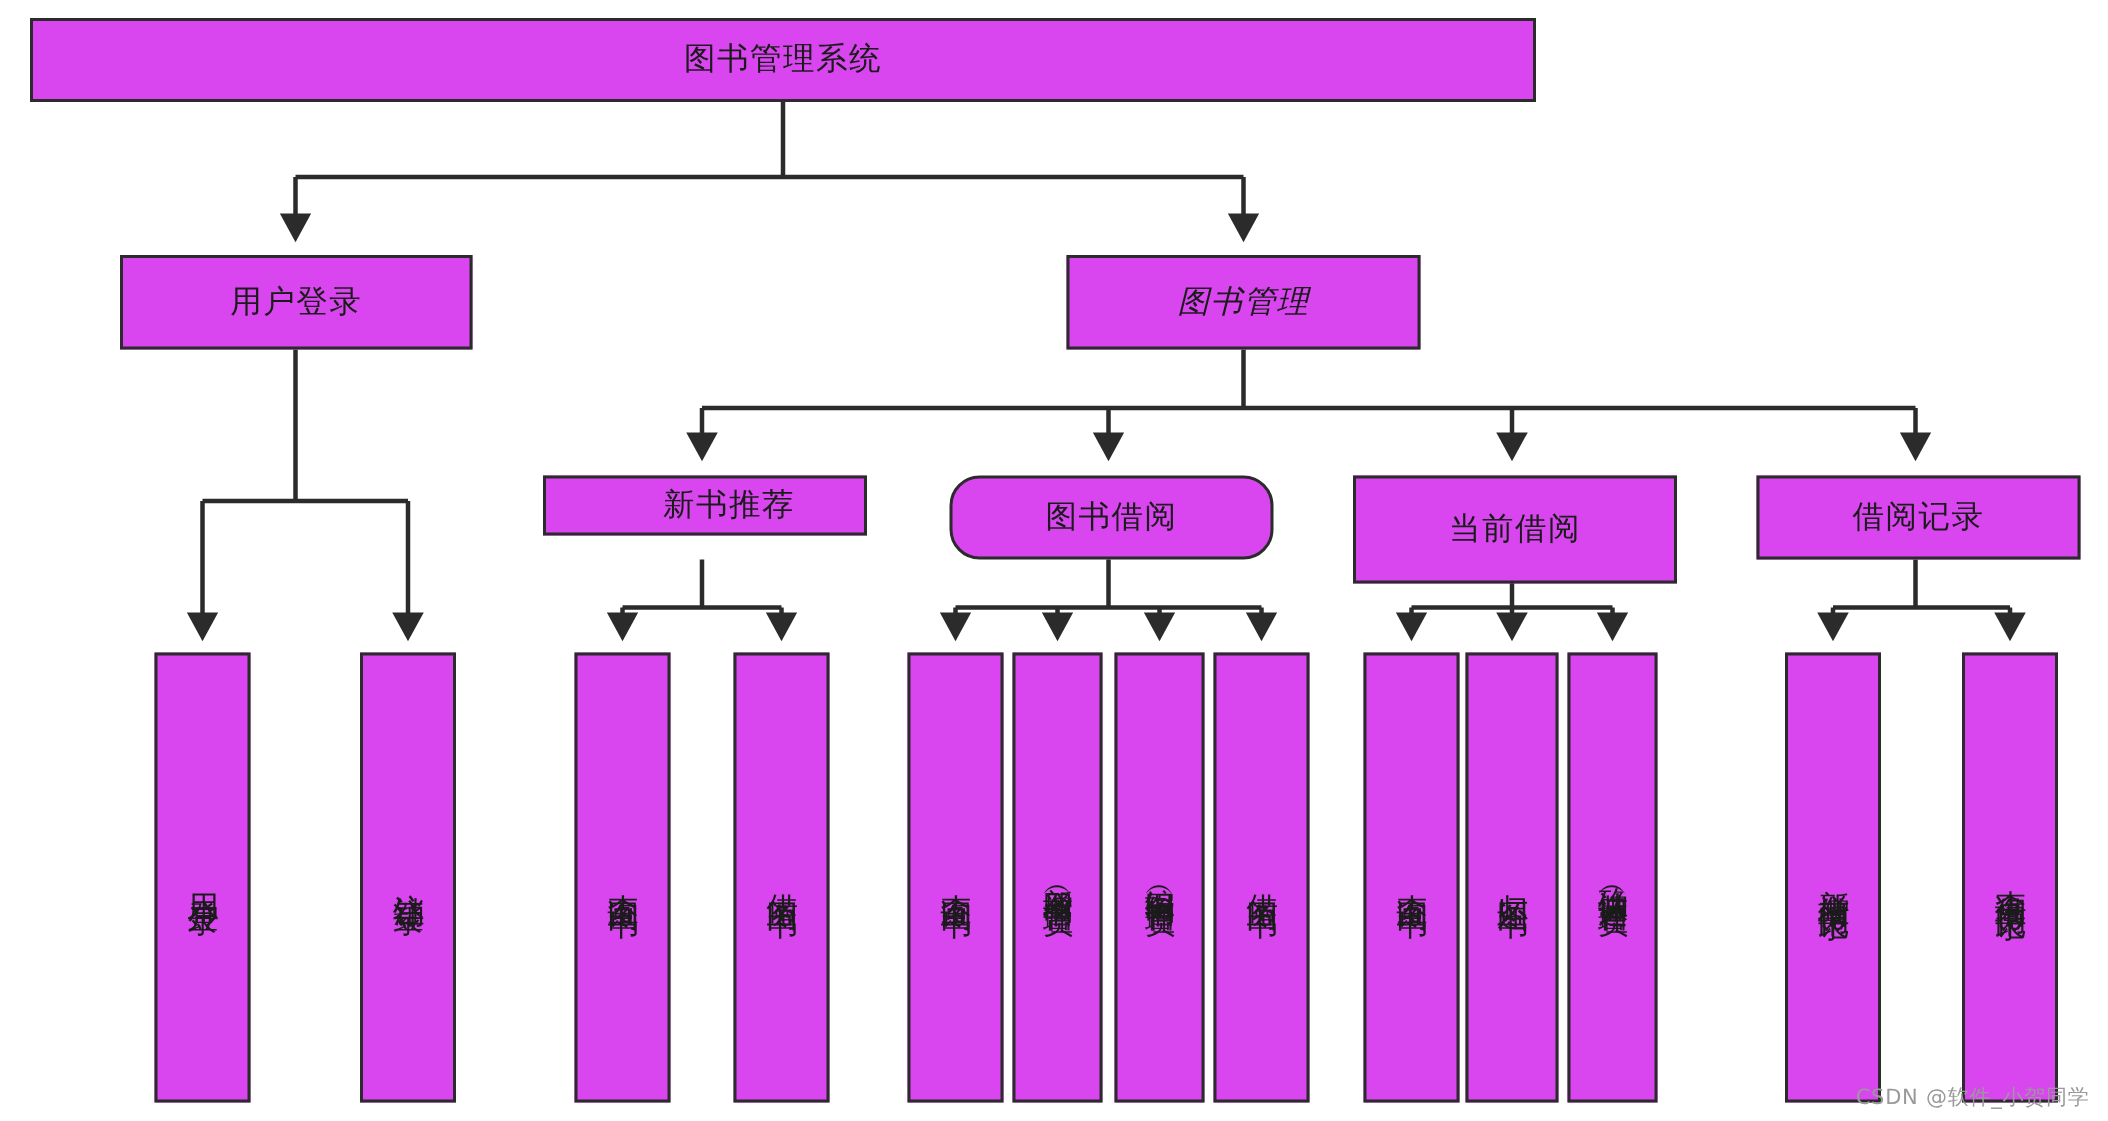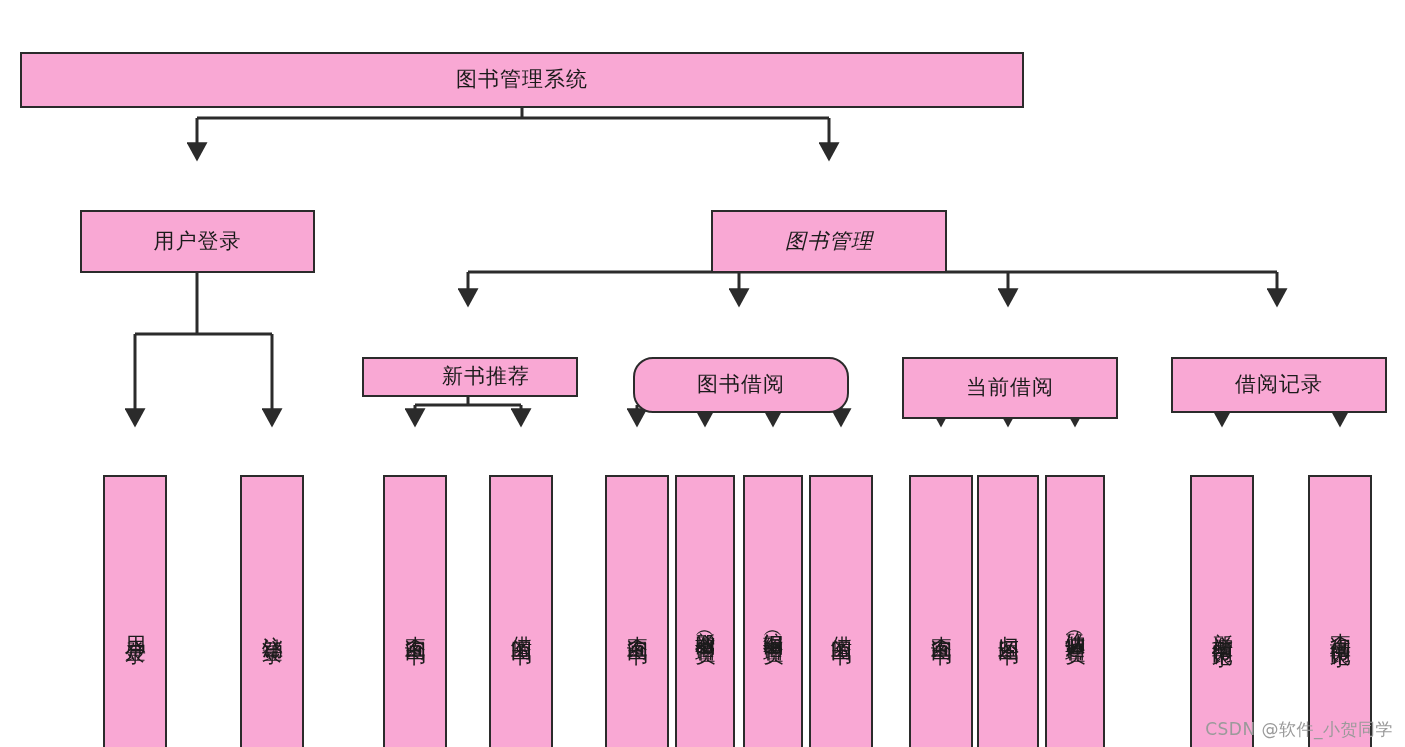--- a/index.html
+++ b/index.html
@@ -17,27 +17,26 @@
   }
   svg.lines{
     position:absolute;
     left:0;top:0;
     width:1405px;height:747px;
     pointer-events:none;
   }
   .node{
     position:absolute;
     box-sizing:border-box;
-    background:#f9a8d4;
+    background:#d946ef;
     border:2px solid #2b2b2b;
     display:flex;
     align-items:center;
     justify-content:center;
     overflow:hidden;
-    margin-top:40px;
   }
   .node.horiz .label{
     font-size:21px;
     line-height:1.2;
     letter-spacing:1px;
     white-space:nowrap;
     color:#1b1b1b;
   }
   .node.vert{
     align-items:center;
@@ -53,21 +52,21 @@
     color:#1b1b1b;
   }
   .node.vert.long .label{
     letter-spacing:2px;
     font-size:20px;
   }
   .watermark{
     position:absolute;
     right:12px;
     bottom:6px;
-    font-size:17px;
+    font-size:14px;
     color:#9a9a9a;
     letter-spacing:.5px;
     white-space:nowrap;
     user-select:none;
   }
 </style>
 </head>
 <body>
 
 <div id="canvas">
@@ -133,21 +132,21 @@
   <div class="node horiz" style="left:711px;top:170px;width:236px;height:63px;font-style:italic;">
     <span class="label">图书管理</span>
   </div>
 
   <div class="node horiz" style="left:362px;top:317px;width:216px;height:40px;padding-left:32px;">
     <span class="label">新书推荐</span>
   </div>
   <div class="node horiz" style="left:633px;top:317px;width:216px;height:56px;border-radius:20px;">
     <span class="label">图书借阅</span>
   </div>
-  <div class="node horiz" style="left:902px;top:317px;width:216px;height:62px;">
+  <div class="node horiz" style="left:902px;top:317px;width:216px;height:72px;">
     <span class="label">当前借阅</span>
   </div>
   <div class="node horiz" style="left:1171px;top:317px;width:216px;height:56px;align-items:center;">
     <span class="label">借阅记录</span>
   </div>
 
   <div class="node vert" style="left:103px;top:435px;width:64px;height:300px;">
     <span class="label">用户登录</span>
   </div>
   <div class="node vert" style="left:240px;top:435px;width:64px;height:300px;">

